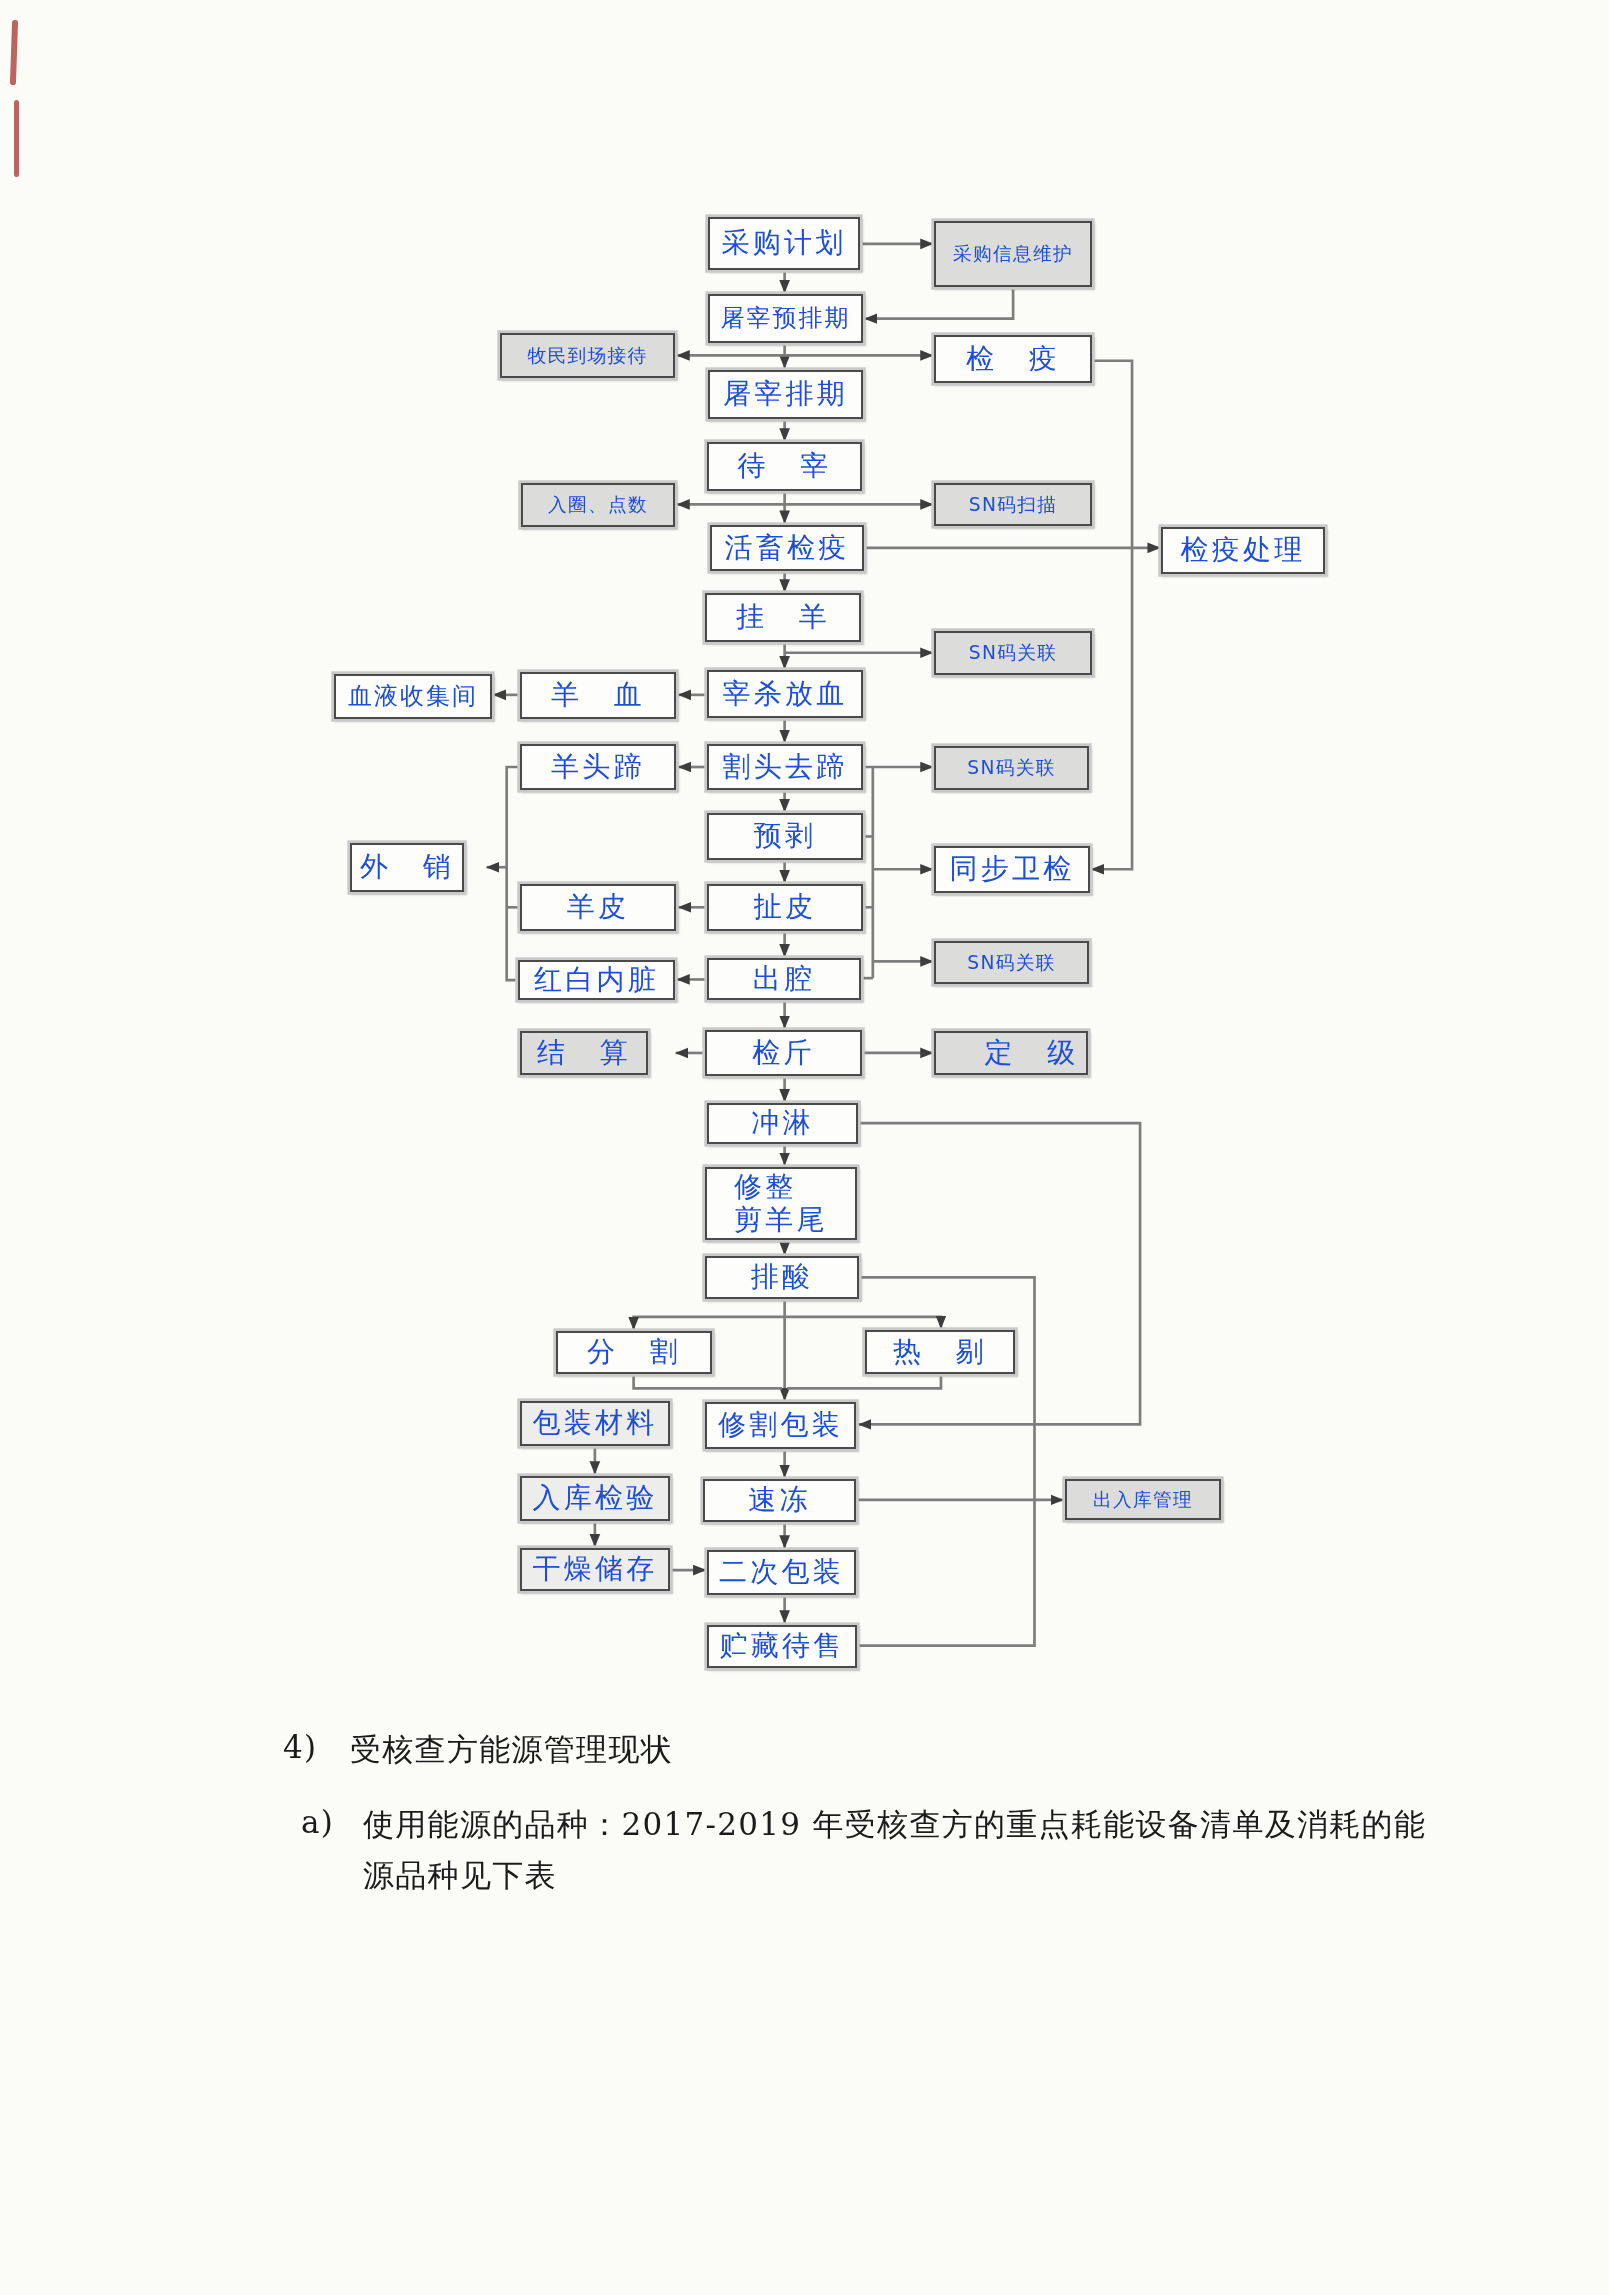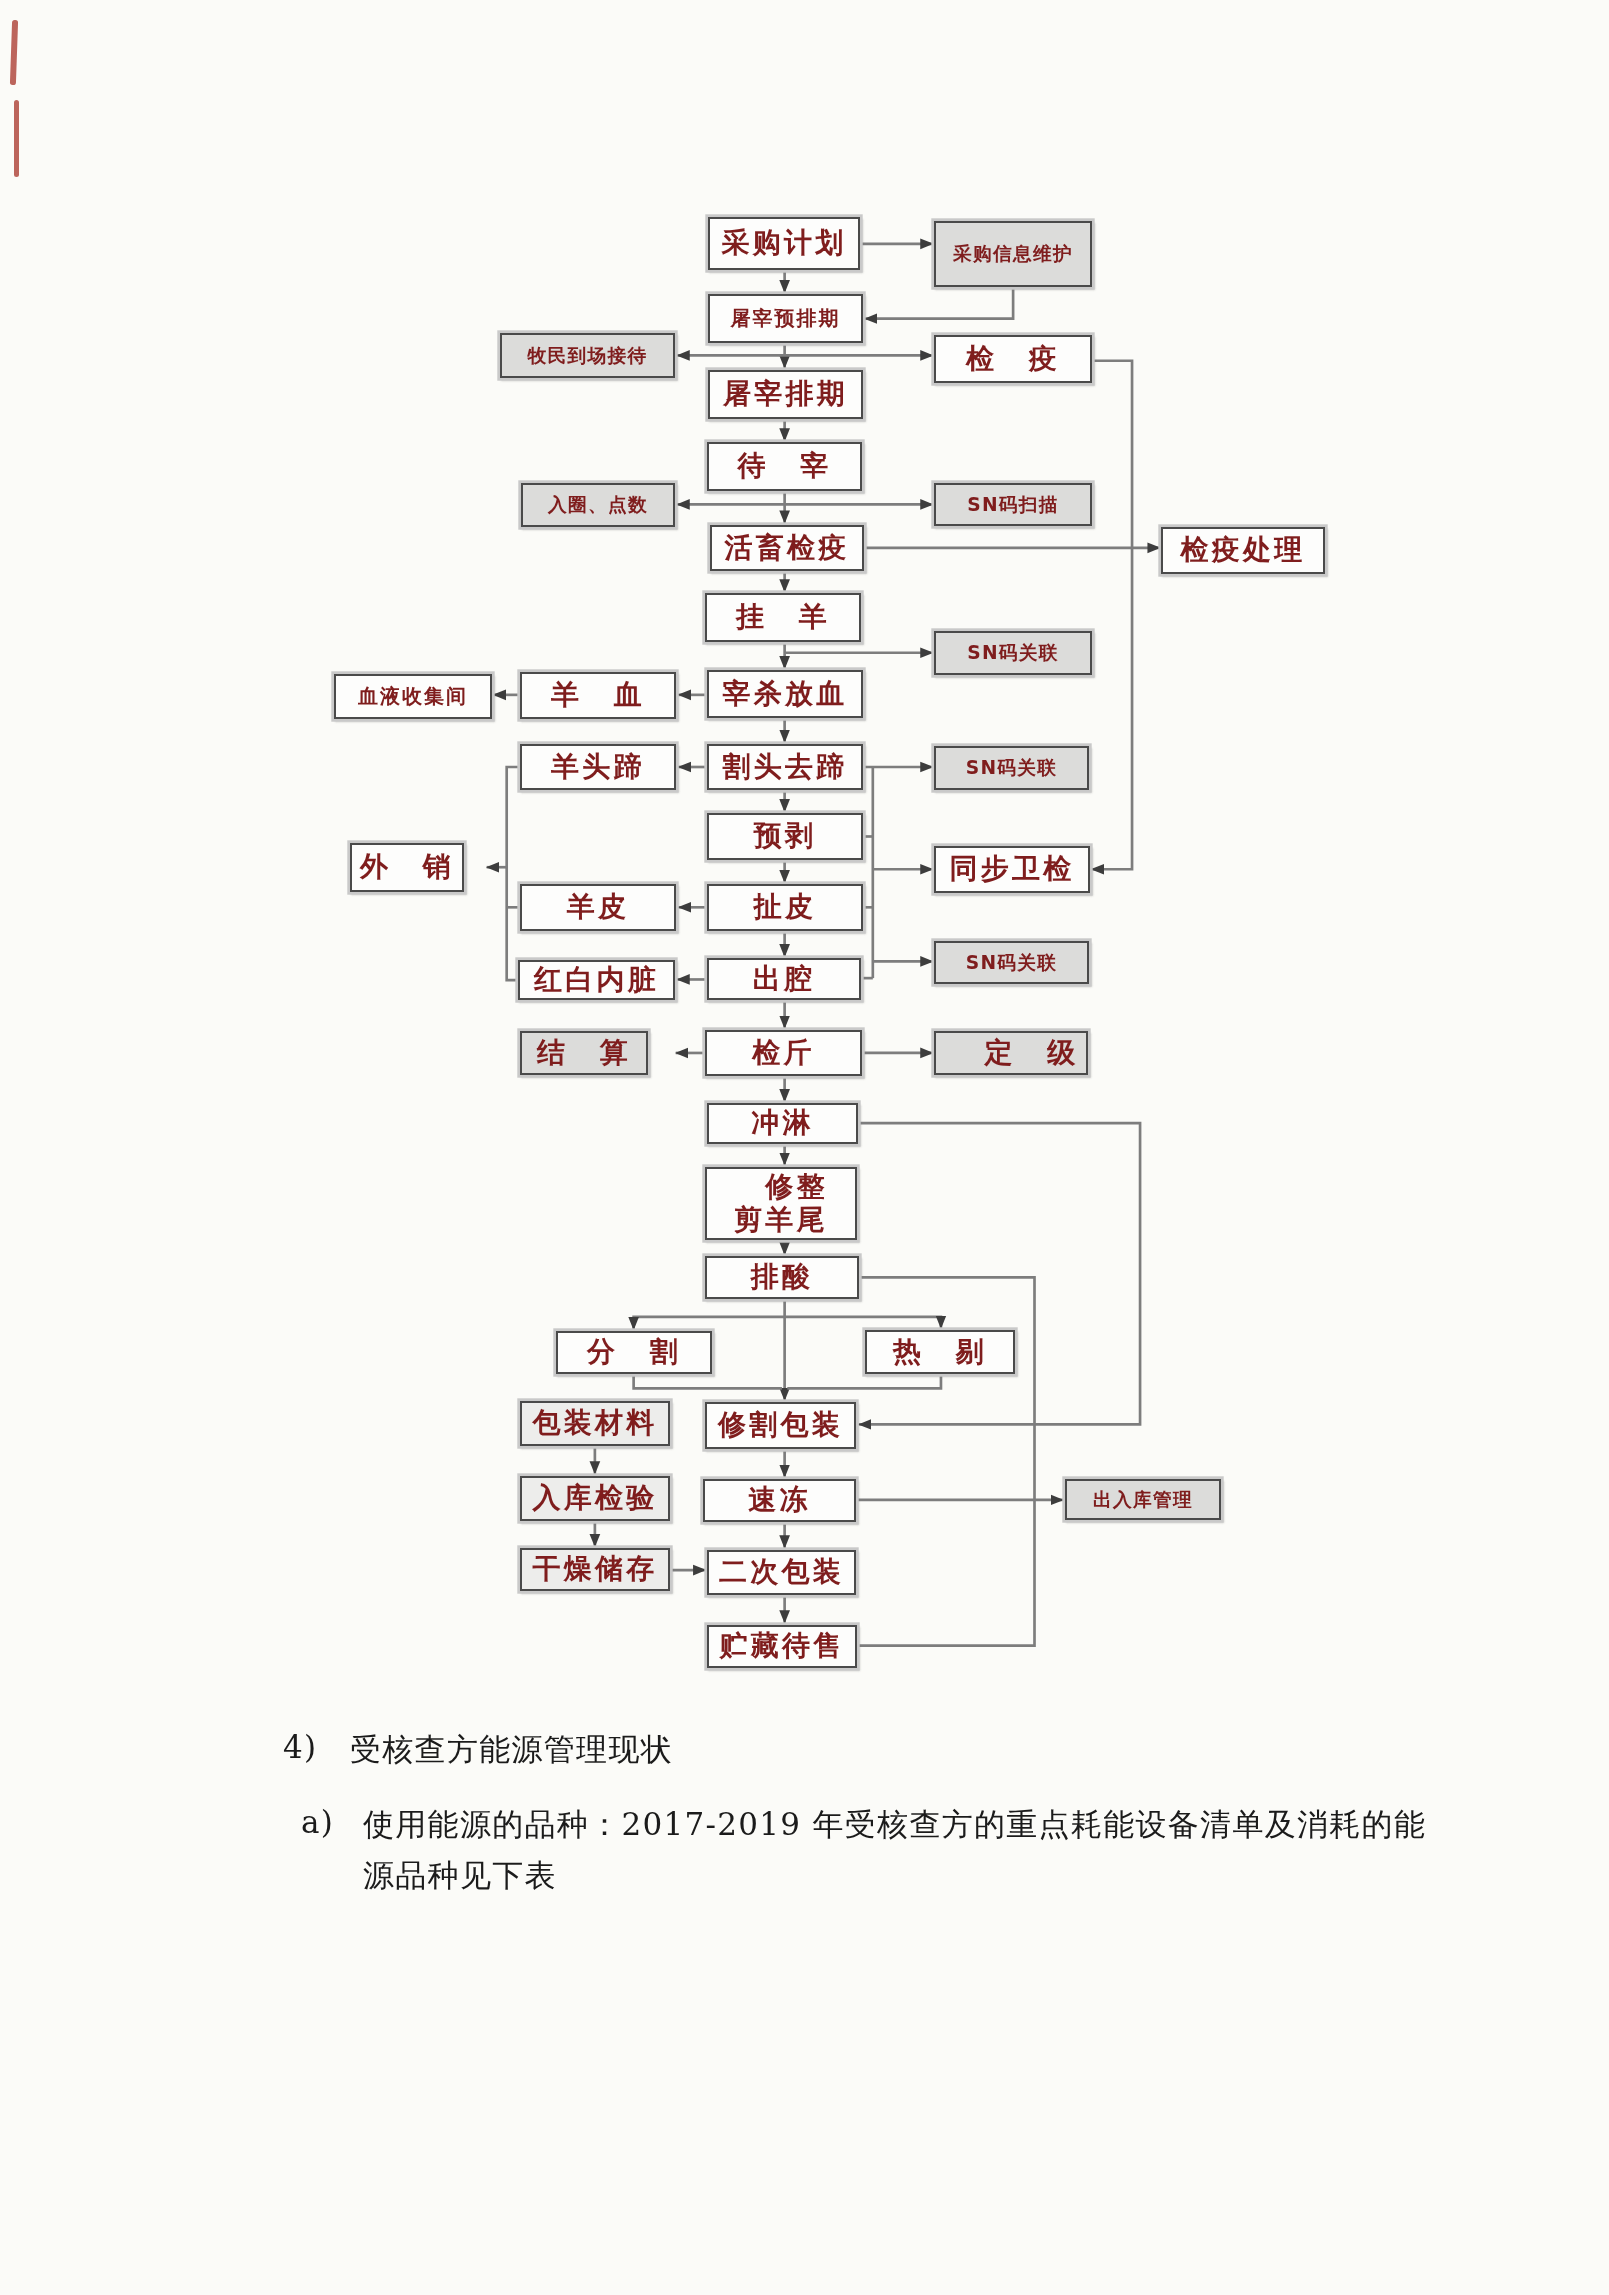--- a/index.html
+++ b/index.html
@@ -10,31 +10,31 @@
     overflow:hidden;
     font-family:"DejaVu Sans","Liberation Sans",sans-serif;
   }
   #edge-layer{position:absolute;left:0;top:0;width:1610px;height:2295px;}
   .node{
     position:absolute;
     box-sizing:border-box;
     display:flex;align-items:center;justify-content:center;
     border:2px solid #4a4a4a;
     box-shadow:0 0 0 2.7px #c9c9c9, 2px 2.7px 2px 0.7px rgba(120,120,120,0.35);
-    color:#7f1d1d;
-    font-weight:bold;
-    text-align:right;
+    color:#1d4ed8;
+    font-weight:normal;
+    text-align:left;
     white-space:pre-line;
     line-height:1.15;
   }
   .node.white{background:#fdfdfc;}
   .node.gray{background:#dcdcda;}
   .node.light{background:#ededeb;}
   .node.lg{font-size:28px;letter-spacing:3.3px;}
-  .node.md{font-size:20px;letter-spacing:2px;}
+  .node.md{font-size:24px;letter-spacing:2px;}
   .node.sm{font-size:18.7px;letter-spacing:1.3px;}
   .scan-mark{position:absolute;background:#b04a41;opacity:.85;border-radius:2.7px;}
   .doc-num,.doc-text{
     position:absolute;
     font-family:"DejaVu Serif","Liberation Serif",serif;
     color:#1b1b1b;
     font-size:31px;
     letter-spacing:1.3px;
     white-space:nowrap;
   }

